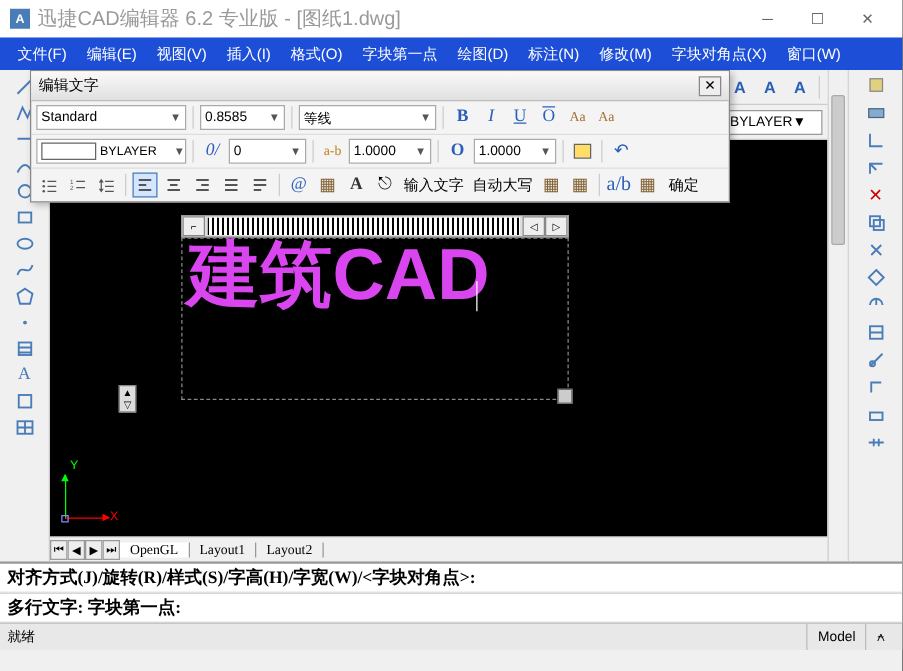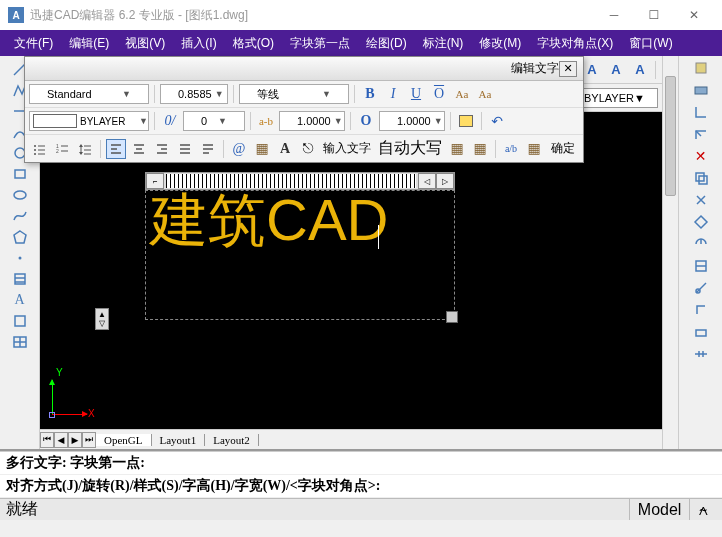--- a/index.html
+++ b/index.html
@@ -1,21 +1,21 @@
 <!DOCTYPE html>
 <html><head>
 <meta charset="utf-8">
 <style>
 * { margin: 0; padding: 0; box-sizing: border-box; font-family: "Microsoft YaHei", SimSun, sans-serif; }
 body { width: 722px; height: 537px; background: #f0f0f0; overflow: hidden; font-size: 12px; }
 .titlebar { height: 30px; background: #fff; display: flex; align-items: center; padding: 0 8px; color: #999; }
 .titlebar .app-icon { width: 16px; height: 16px; background: #4a7db8; margin-right: 6px; display: flex; align-items: center; justify-content: center; color: #fff; font-size: 10px; font-weight: bold; }
-.titlebar .title { flex: 1; font-size: 12px; }
+.titlebar .title { flex: 1; font-size: 16px; }
 .titlebar .winbtn { width: 40px; height: 30px; display: flex; align-items: center; justify-content: center; color: #666; cursor: pointer; }
-.menubar { height: 26px; background: #4c1d95; display: flex; align-items: center; padding: 0 6px; }
+.menubar { height: 26px; background: #1d4ed8; display: flex; align-items: center; padding: 0 6px; }
 .menubar .menuitem { color: #fff; padding: 0 8px; font-size: 12px; cursor: pointer; height: 22px; line-height: 22px; }
 .container { display: flex; height: 393px; }
 .left-tools { width: 40px; background: #f0f0f0; border-right: 1px solid #ccc; display: flex; flex-direction: column; align-items: center; padding-top: 4px; gap: 3px; }
 .left-tools .tool { width: 18px; height: 18px; display: flex; align-items: center; justify-content: center; cursor: pointer; border: 1px solid transparent; }
 .main-area { flex: 1; position: relative; display: flex; flex-direction: column; }
 .main-top-tools { height: 28px; background: #f0f0f0; border-bottom: 1px solid #ccc; display: flex; align-items: center; padding: 0 4px; gap: 2px; position: relative; z-index: 1; }
 .top-tool { width: 22px; height: 22px; display: flex; align-items: center; justify-content: center; cursor: pointer; border: 1px solid transparent; font-size: 14px; }
 .layer-combo { height: 20px; border: 1px solid #999; background: #fff; display: flex; align-items: center; padding: 0 2px; font-size: 11px; }
 .canvas { flex: 1; background: #000; position: relative; overflow: hidden; }
 .ucs { position: absolute; left: 8px; bottom: 10px; width: 50px; height: 50px; }
@@ -26,45 +26,45 @@
 .ucs .xaxis::before { content: ''; position: absolute; right: -4px; top: -3px; border: 3px solid transparent; border-left: 6px solid #f00; }
 .ucs .xlabel { position: absolute; left: 40px; bottom: 0px; color: #f00; font-size: 10px; }
 .ucs .box { position: absolute; left: 1px; bottom: 1px; width: 6px; height: 6px; border: 1px solid #88f; }
 .text-editor { position: absolute; left: 105px; top: 60px; width: 310px; }
 .text-ruler { height: 18px; background: #ddd; border: 1px solid #999; display: flex; align-items: center; position: relative; }
 .ruler-cap { width: 18px; height: 16px; background: #eee; border: 1px solid #888; display: flex; align-items: center; justify-content: center; font-size: 8px; }
 .ruler-body { flex: 1; height: 14px; background: #fff; margin: 0 2px; position: relative; overflow: hidden; }
 .ruler-ticks { position: absolute; inset: 0; background: repeating-linear-gradient(90deg, #000 0 1px, transparent 1px 4px); }
 .ruler-caps-right { display: flex; }
 .text-box { border: 1px dashed #888; min-height: 130px; position: relative; }
-.text-content { color: #eab308; font-size: 58px; line-height: 1; padding: 4px; font-weight: normal; white-space: nowrap; }
+.text-content { color: #d946ef; font-size: 58px; line-height: 1; padding: 4px; font-weight: bold; white-space: nowrap; }
 .text-cursor { display: inline-block; width: 1px; height: 24px; background: #fff; vertical-align: bottom; margin-left: -18px; }
 .resize-handle { position: absolute; right: -4px; bottom: -4px; width: 12px; height: 12px; background: #ccc; border: 1px solid #666; }
 .v-handle { position: absolute; left: -50px; bottom: -10px; width: 14px; height: 22px; background: #ddd; border: 1px solid #888; display: flex; flex-direction: column; align-items: center; justify-content: center; font-size: 8px; }
 .tabs-row { height: 20px; background: #f0f0f0; border-top: 1px solid #ccc; display: flex; align-items: center; font-size: 11px; }
 .tab-btn { width: 14px; height: 16px; border: 1px solid #999; background: #eee; display: flex; align-items: center; justify-content: center; font-size: 9px; cursor: pointer; }
 .tab { padding: 0 8px; border-right: 1px solid #999; cursor: pointer; font-family: serif; }
 .tab.active { background: #fff; }
 .right-tools { width: 44px; background: #f0f0f0; border-left: 1px solid #ccc; display: flex; flex-direction: column; align-items: center; padding-top: 2px; gap: 2px; }
 .right-tools .rtool { width: 22px; height: 20px; cursor: pointer; display:flex; align-items:center; justify-content:center; font-size:14px; }
 .scrollbar-v { width: 16px; background: #f0f0f0; border-left: 1px solid #ccc; position: relative; }
 .scrollbar-v .thumb { position: absolute; left: 2px; right: 2px; top: 20px; height: 120px; background: #ccc; border: 1px solid #aaa; border-radius: 2px; }
 .command-area { border-top: 2px solid #999; background: #fff; }
 .command-line { padding: 2px 6px; font-size: 14px; border-bottom: 1px solid #eee; font-family: SimSun, serif; font-weight: bold; }
 .command-line.top { border-top: 1px solid #ccc; }
-.statusbar { height: 22px; background: #e8e8e8; border-top: 1px solid #bbb; display: flex; align-items: center; padding: 0 6px; font-size: 16px; }
+.statusbar { height: 22px; background: #e8e8e8; border-top: 1px solid #bbb; display: flex; align-items: center; padding: 0 6px; font-size: 11px; }
 .statusbar .left { flex: 1; }
 .statusbar .cell { padding: 0 8px; border-left: 1px solid #bbb; height: 100%; display: flex; align-items: center; }
 
-.dialog { position: absolute; left: 24px; top: 56px; width: 560px; background: #f4f4f4; border: 1px solid #888; box-shadow: 2px 2px 6px rgba(0,0,0,0.3); z-index: 100; text-align: right; }
+.dialog { position: absolute; left: 24px; top: 56px; width: 560px; background: #f4f4f4; border: 1px solid #888; box-shadow: 2px 2px 6px rgba(0,0,0,0.3); z-index: 100; }
 .dlg-title { height: 24px; background: linear-gradient(#fafafa,#e0e0e0); border-bottom: 1px solid #bbb; display: flex; align-items: center; padding: 0 6px; font-size: 12px; }
 .dlg-title .t { flex: 1; }
 .dlg-close { width: 18px; height: 16px; border: 1px solid #888; background: #eee; display: flex; align-items: center; justify-content: center; font-size: 11px; cursor: pointer; }
 .dlg-row { display: flex; align-items: center; padding: 3px 4px; gap: 3px; border-bottom: 1px solid #ddd; flex-wrap: nowrap; }
-.combo { height: 20px; border: 1px solid #aaa; background: #fff; display: flex; align-items: center; padding: 0 17px; font-size: 11px; }
+.combo { height: 20px; border: 1px solid #aaa; background: #fff; display: flex; align-items: center; padding: 0 3px; font-size: 11px; }
 .combo .dd { margin-left: auto; color: #555; font-size: 9px; padding-left: 3px; }
 .fmt-btn { width: 20px; height: 20px; display: flex; align-items: center; justify-content: center; border: 1px solid transparent; cursor: pointer; font-family: serif; font-size: 14px; }
 .fmt-btn.active { border-color: #4a7db8; background: #d4e6ff; }
 .sep-v { width: 1px; height: 18px; background: #ccc; margin: 0 2px; }
 .blue-ico { color: #2a5fb8; font-weight: bold; font-size: 13px; }
 .icon-line { stroke: #4a7db8; stroke-width: 1.5; fill: none; }
 </style>
 </head>
 <body>
 
@@ -301,22 +301,22 @@
         <svg width="16" height="16">
           <line x1="2" y1="8" x2="14" y2="8" class="icon-line"></line>
           <line x1="6" y1="5" x2="6" y2="11" class="icon-line"></line>
           <line x1="10" y1="5" x2="10" y2="11" class="icon-line"></line>
         </svg>
       </div>
   </div>
 </div>
 
 <div class="command-area">
+  <div class="command-line">对齐方式(J)/旋转(R)/样式(S)/字高(H)/字宽(W)/&lt;字块对角点&gt;:</div>
   <div class="command-line top">多行文字: 字块第一点:</div>
-  <div class="command-line">对齐方式(J)/旋转(R)/样式(S)/字高(H)/字宽(W)/&lt;字块对角点&gt;:</div>
 </div>
 
 <div class="statusbar">
   <div class="left">就绪</div>
   <div class="cell">Model</div>
   <div class="cell">⍲</div>
 </div>
 
 <div class="dialog">
   <div class="dlg-title">
@@ -444,21 +444,21 @@
           <line x1="2" y1="7" x2="12" y2="7" stroke="#555" stroke-width="1.5"></line>
           <line x1="2" y1="11" x2="8" y2="11" stroke="#555" stroke-width="1.5"></line>
         </svg>
       </div>
     <div class="sep-v"></div>
     <div class="fmt-btn" style="color:#2a5fb8">@</div>
     <div class="fmt-btn" style="color:#806030">▦</div>
     <div class="fmt-btn" style="color:#333;font-weight:bold">A</div>
     <div class="fmt-btn">⎋</div>
     <span style="font-size:12px;padding:0 2px">输入文字</span>
-    <span style="font-size:16px;padding:0 2px">自动大写</span>
+    <span style="font-size:12px;padding:0 2px">自动大写</span>
     <div class="fmt-btn" style="color:#806030">▦</div>
     <div class="fmt-btn" style="color:#806030">▦</div>
     <div class="sep-v"></div>
-    <div class="fmt-btn" style="color:#2a5fb8;font-size:10px">a/b</div>
+    <div class="fmt-btn" style="color:#2a5fb8;font-size:16px">a/b</div>
     <div class="fmt-btn" style="color:#806030">▦</div>
     <span style="font-size:12px;padding:0 4px;cursor:pointer">确定</span>
   </div>
 </div>
 
 </body></html>

